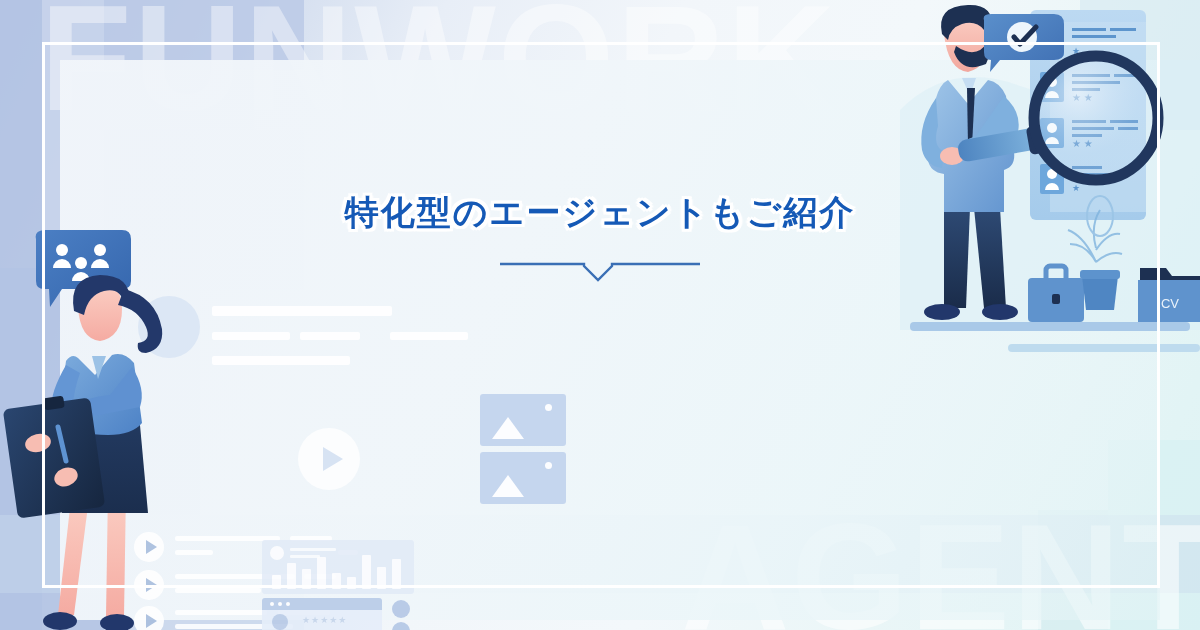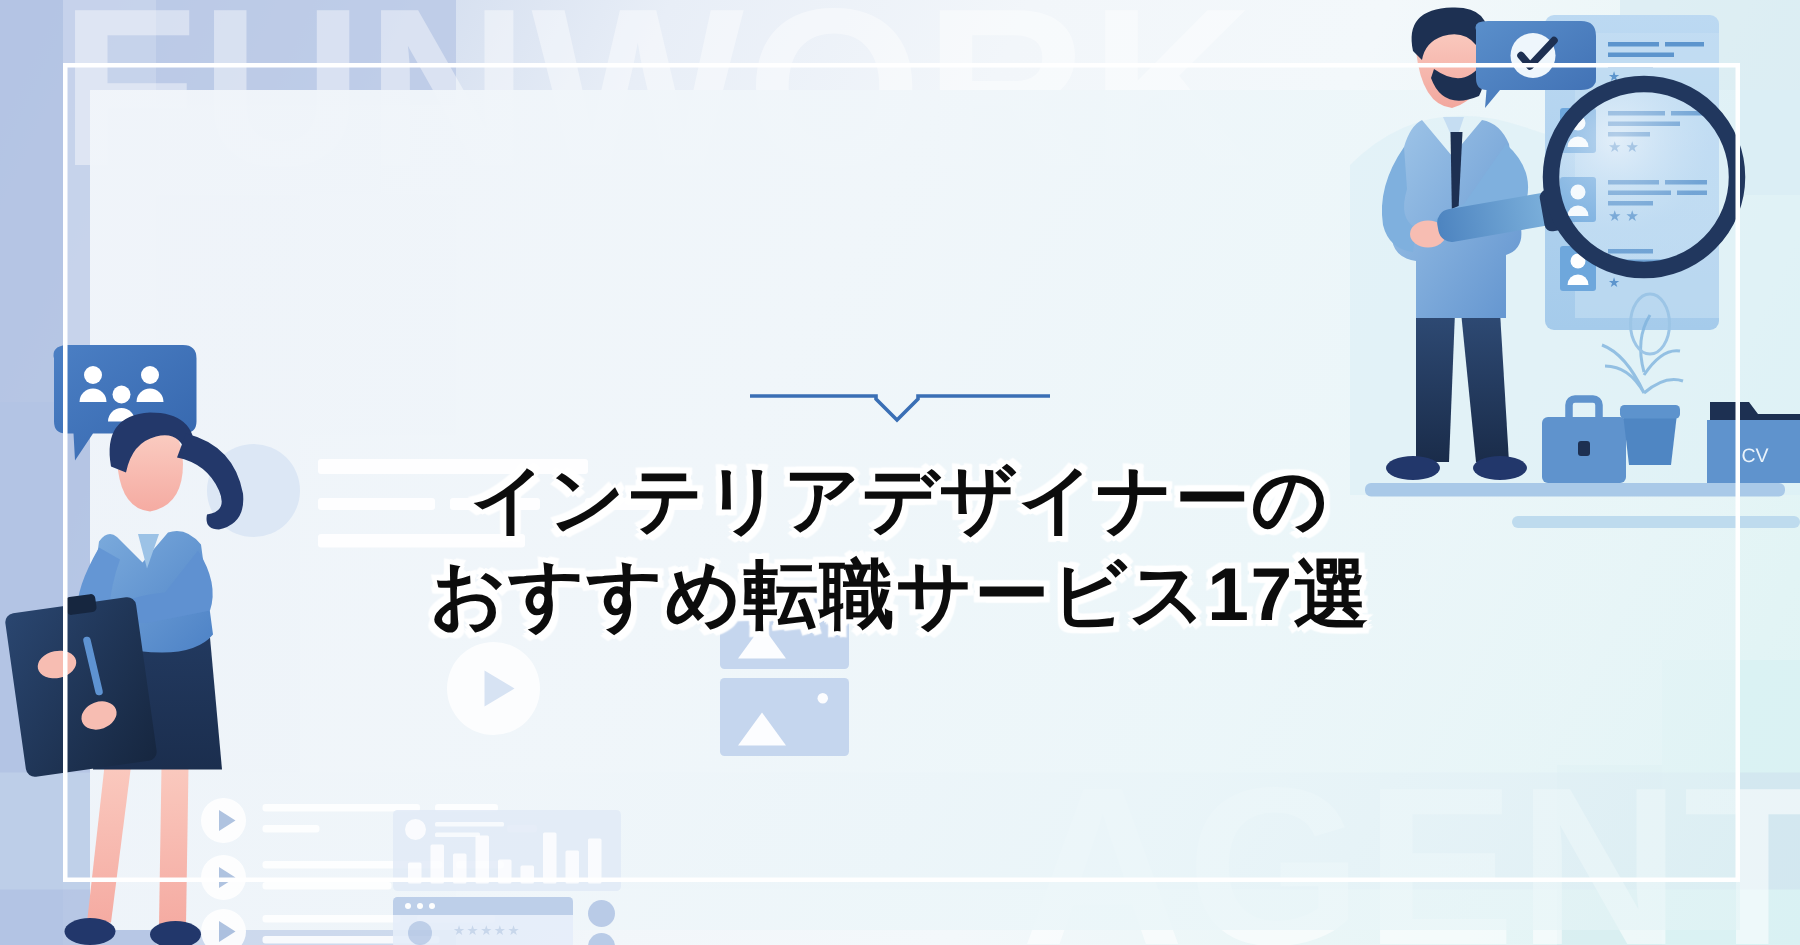--- a/index.html
+++ b/index.html
@@ -424,24 +424,21 @@
       </defs>
       <path d="M12 8 Q10 2 20 2 L82 2 Q92 2 92 12 L92 40 Q92 48 82 48 L28 48 L18 60 L19 48 Q12 48 12 40 Z" fill="url(#bdg)"></path>
       <circle cx="50" cy="25" r="15" fill="#eef6fc"></circle>
       <path d="M42 25 l6 7 l16 -17" stroke="#1d3052" stroke-width="5" fill="none" stroke-linecap="round" stroke-linejoin="round"></path>
     </svg>
   </div>
 
   <div class="frame"></div>
 
   <div class="textwrap">
+    <div class="subtitle">特化型のエージェントもご紹介</div>
     <div class="divider">
       <svg width="200" height="26" viewBox="0 0 200 26">
         <path d="M0 8 L84 8 L84 10 L98 24 L112 10 L112 8 L200 8" fill="none" stroke="#3a6fb5" stroke-width="2.4" stroke-linejoin="miter"></path>
       </svg>
     </div>
-    <h1 class="title">
-      <span class="ln">インテリアデザイナーの</span>
-      <span class="ln">おすすめ転職サービス17選</span>
-    </h1>
   </div>
 
 </div>
 
 </body></html>

